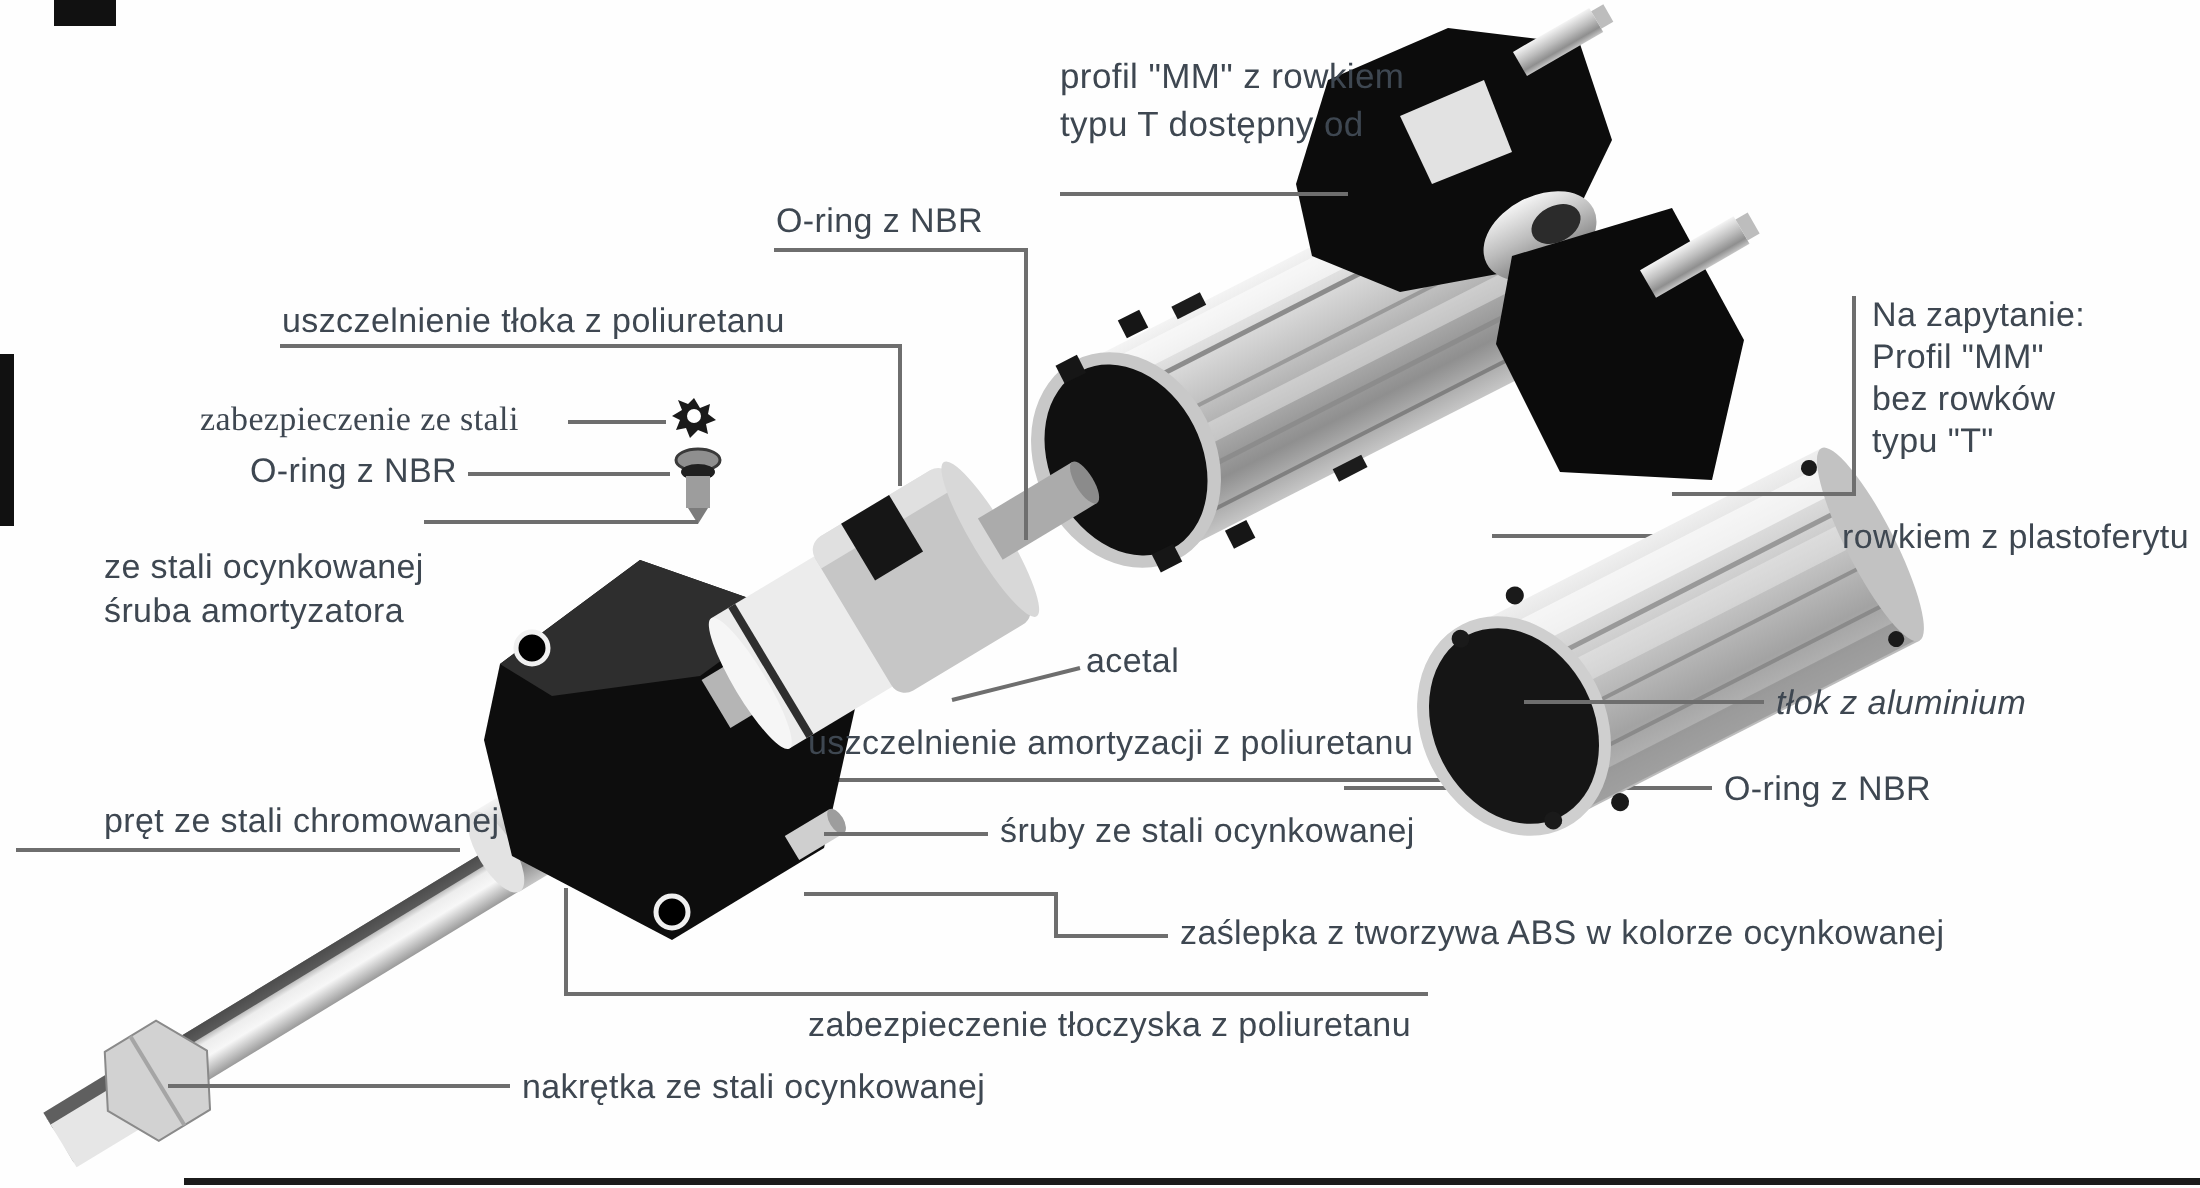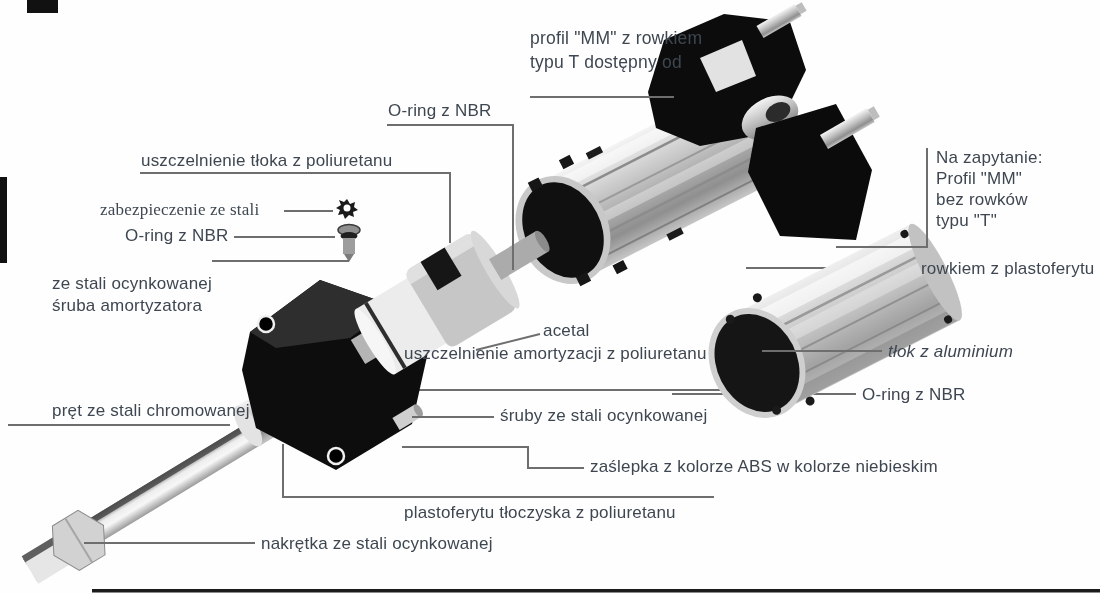--- a/index.html
+++ b/index.html
@@ -191,27 +191,27 @@
 
   <div class="lbl" style="left:125px;top:226px;">O-ring z NBR</div>
 
   <div class="lbl" style="left:52px;top:250px;margin-top:46px;">śruba amortyzatora</div>
   <div class="lbl" style="left:52px;top:274px;">ze stali ocynkowanej</div>
 
   <div class="lbl" style="left:8px;top:401px;margin-left:44px;">pręt ze stali chromowanej</div>
 
   <div class="lbl" style="left:543px;top:321px;">acetal</div>
 
-  <div class="lbl" style="left:404px;top:344px;text-align:right;">uszczelnienie amortyzacji z poliuretanu</div>
+  <div class="lbl" style="left:404px;top:362px;text-align:right;">uszczelnienie amortyzacji z poliuretanu</div>
 
   <div class="lbl" style="left:500px;top:406px;">śruby ze stali ocynkowanej</div>
 
-  <div class="lbl" style="left:590px;top:457px;">zaślepka z kolorze ABS w kolorze niebieskim</div>
-
-  <div class="lbl" style="left:404px;top:503px;">plastoferytu tłoczyska z poliuretanu</div>
+  <div class="lbl" style="left:590px;top:457px;">zaślepka z tworzywa ABS w kolorze ocynkowanej</div>
+
+  <div class="lbl" style="left:404px;top:503px;">zabezpieczenie tłoczyska z poliuretanu</div>
 
   <div class="lbl" style="left:261px;top:534px;">nakrętka ze stali ocynkowanej</div>
 
   <div class="lbl note-right" style="left:936px;top:147px;">
     <span class="note-line">Na zapytanie:</span>
     <span class="note-line">Profil "MM"</span>
     <span class="note-line">bez rowków</span>
     <span class="note-line">typu "T"</span>
   </div>
 

